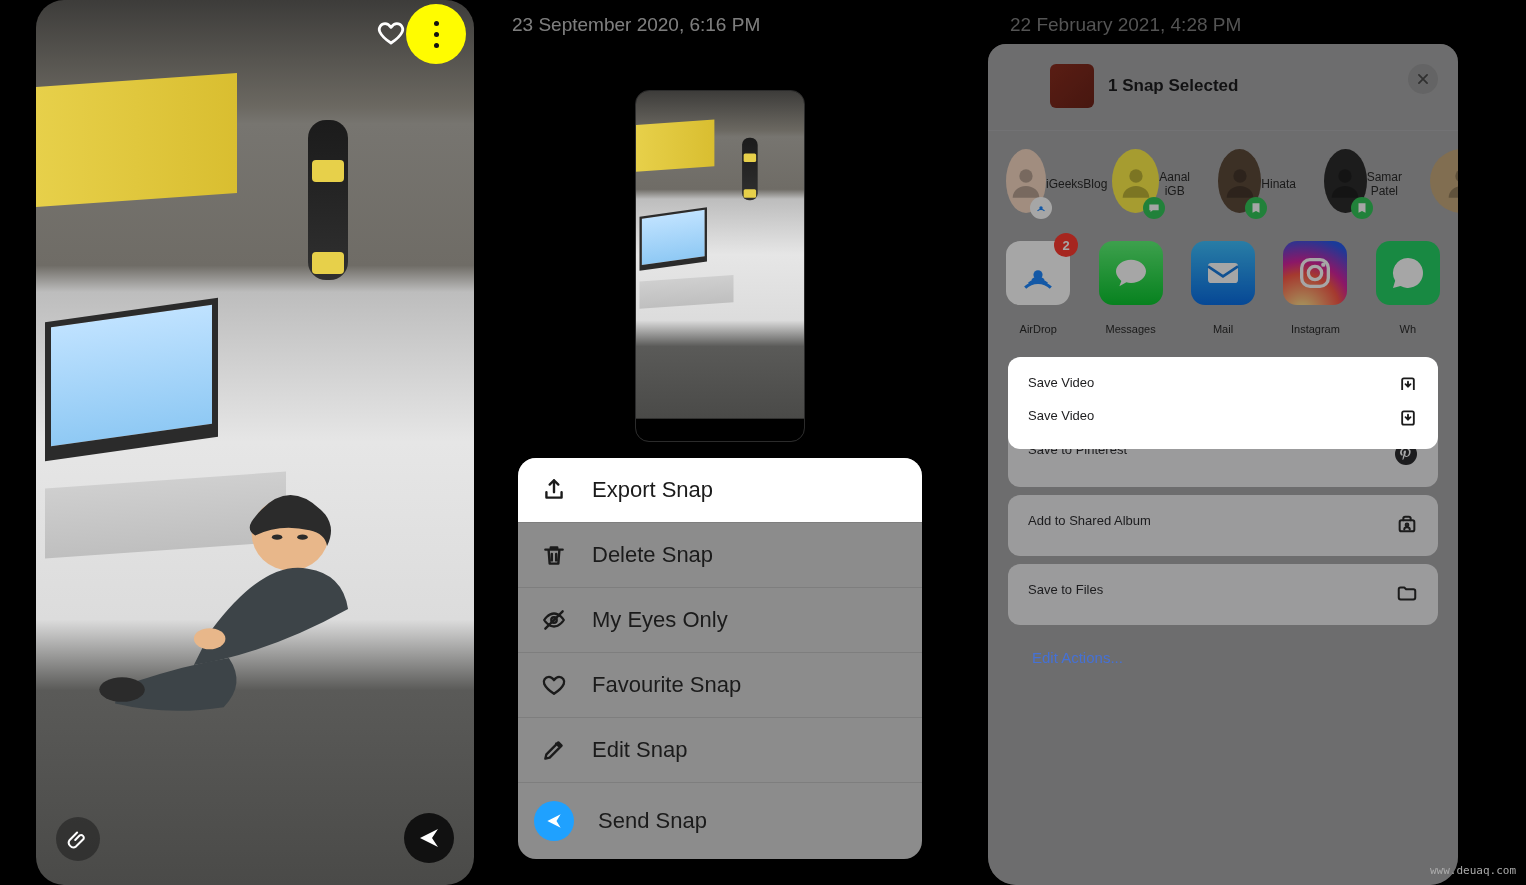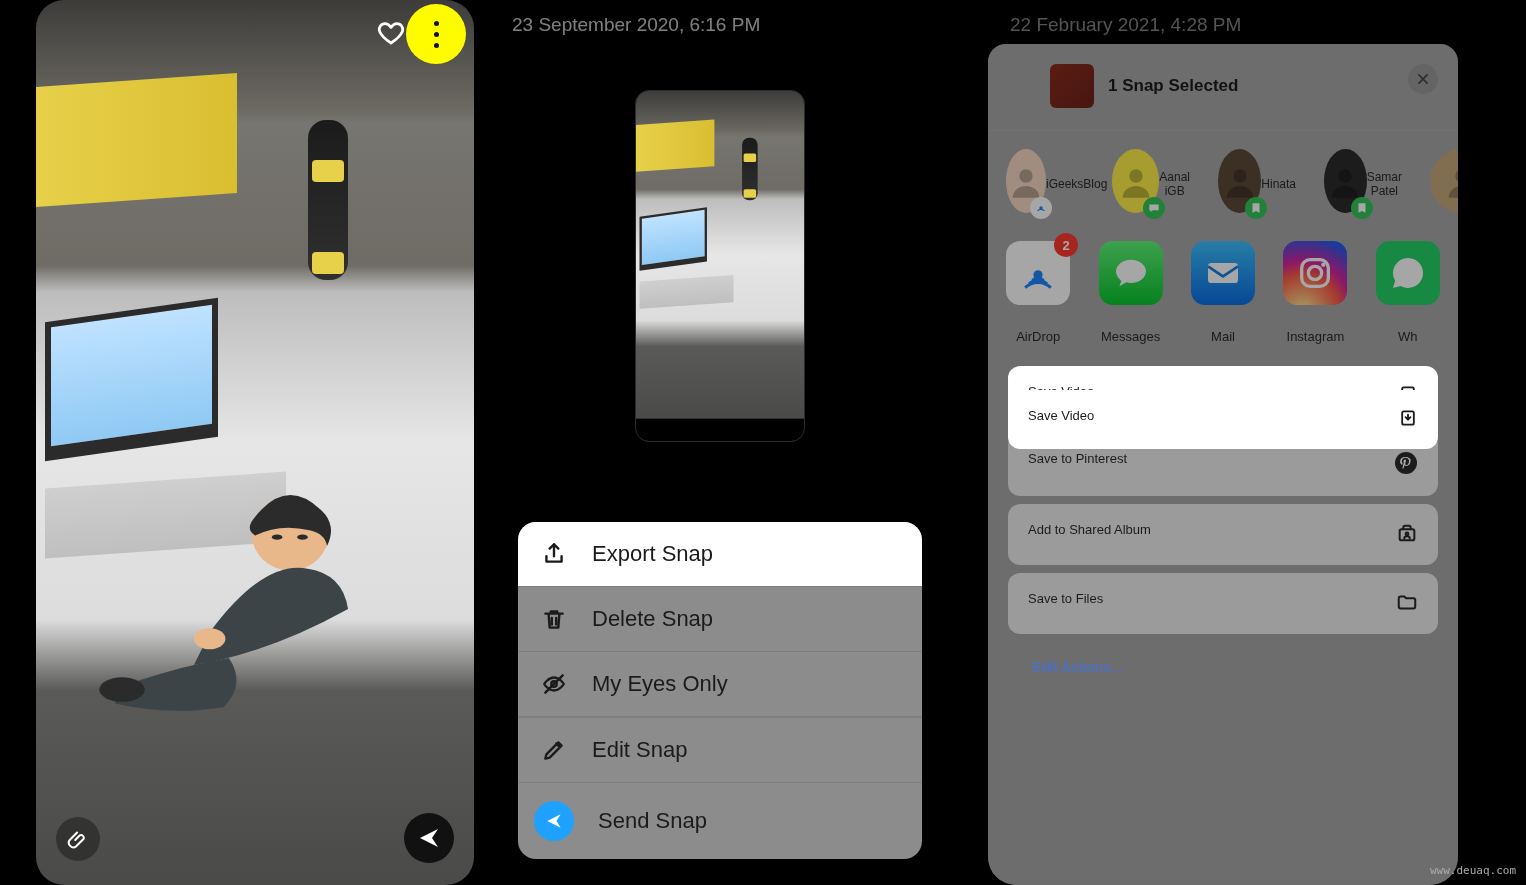--- a/index.html
+++ b/index.html
@@ -50,21 +50,21 @@
   .ss-title { font-size:17px; font-weight:600; color:#1c1c1e; }
   .ss-close { position:absolute; right:20px; top:6px; width:30px;height:30px;border-radius:50%;background:#9a9a9b;display:flex;align-items:center;justify-content:center;color:#4a4a4a;font-size:18px;font-weight:600;}
   .ss-row { display:flex; gap:28px; padding:14px 18px; overflow:hidden;}
   .contact { display:flex; flex-direction:row; align-items:center; width:78px; text-align:center; }
   .contact .avatar { width:64px;height:64px;border-radius:50%; position:relative; display:flex;align-items:center;justify-content:center; }
   .contact .badge { position:absolute; right:-6px; bottom:-6px; width:22px; height:22px; border-radius:50%; background:#34c759; display:flex;align-items:center;justify-content:center;}
   .contact .badge.airdrop{ background:#fff; }
   .contact .name { font-size:12px; color:#2a2a2a; margin-top:8px; line-height:1.15;}
   .app-icon { display:flex; flex-direction:column; align-items:center; width:78px; text-align:center;}
   .app-icon .tile { width:64px;height:64px;border-radius:14px; display:flex;align-items:center;justify-content:center; position:relative;}
-  .app-icon .name { font-size:13px; color:#2a2a2a; margin-top:24px;}
+  .app-icon .name { font-size:11px; color:#2a2a2a; margin-top:18px;}
   .tile.airdrop{ background:#fff;}
   .tile.messages{ background:linear-gradient(#5ff777,#0bc730);}
   .tile.mail{ background:linear-gradient(#3fc1ff,#0a6fe6);}
   .tile.instagram{ background: radial-gradient(circle at 30% 110%,#fdf497 0%,#fd5949 45%,#d6249f 60%,#285AEB 90%);}
   .tile.whatsapp{ background:#25d366;}
   .badge-count{position:absolute;top:-8px;right:-8px;width:24px;height:24px;border-radius:50%;background:#ff3b30;color:#fff;font-size:13px;font-weight:600;display:flex;align-items:center;justify-content:center;}
   .actions { position:relative; z-index:5; padding:8px 20px 0 20px; display:flex; flex-direction:column; gap:8px;}
   .action { position:relative; border-radius:12px; padding:18px 20px; font-size:13px; color:#1c1c1e; display:flex; align-items:flex-start; justify-content:space-between; background:#9b9b9c;}
   .action.highlight { background:#fff; }
   .edit-link { padding:16px 24px; color:#4571d6; font-size:15px; }
@@ -170,20 +170,28 @@
         <span class="mi-icon">
             <svg viewBox="0 0 24 24" width="26" height="26">
               <path class="stroke" d="M3 12s3.5-6 9-6 9 6 9 6-3.5 6-9 6-9-6-9-6z"></path>
               <circle class="stroke" cx="12" cy="12" r="2.5"></circle>
               <path class="stroke" d="M4 20L20 4"></path>
             </svg>
           </span>
         <span>My Eyes Only</span>
       </div>
       <div class="menu-sep"></div>
+      <div class="menu-item">
+        <span class="mi-icon">
+            <svg viewBox="0 0 24 24" width="26" height="26">
+              <path class="stroke" d="M12 20s-7-4.5-9-9c-1.4-3.2 1-6.5 4.3-6.5 2 0 3.4 1.2 4.7 3 1.3-1.8 2.7-3 4.7-3 3.3 0 5.7 3.3 4.3 6.5-2 4.5-9 9-9 9z"></path>
+            </svg>
+          </span>
+        <span>Favourite Snap</span>
+      </div>
       <div class="menu-sep"></div>
       <div class="menu-item">
         <span class="mi-icon">
             <svg viewBox="0 0 24 24" width="26" height="26">
               <path class="stroke" d="M4 20l4-1 11-11-3-3L5 16l-1 4zM14 6l3 3"></path>
             </svg>
           </span>
         <span>Edit Snap</span>
       </div>
       <div class="menu-sep"></div>

